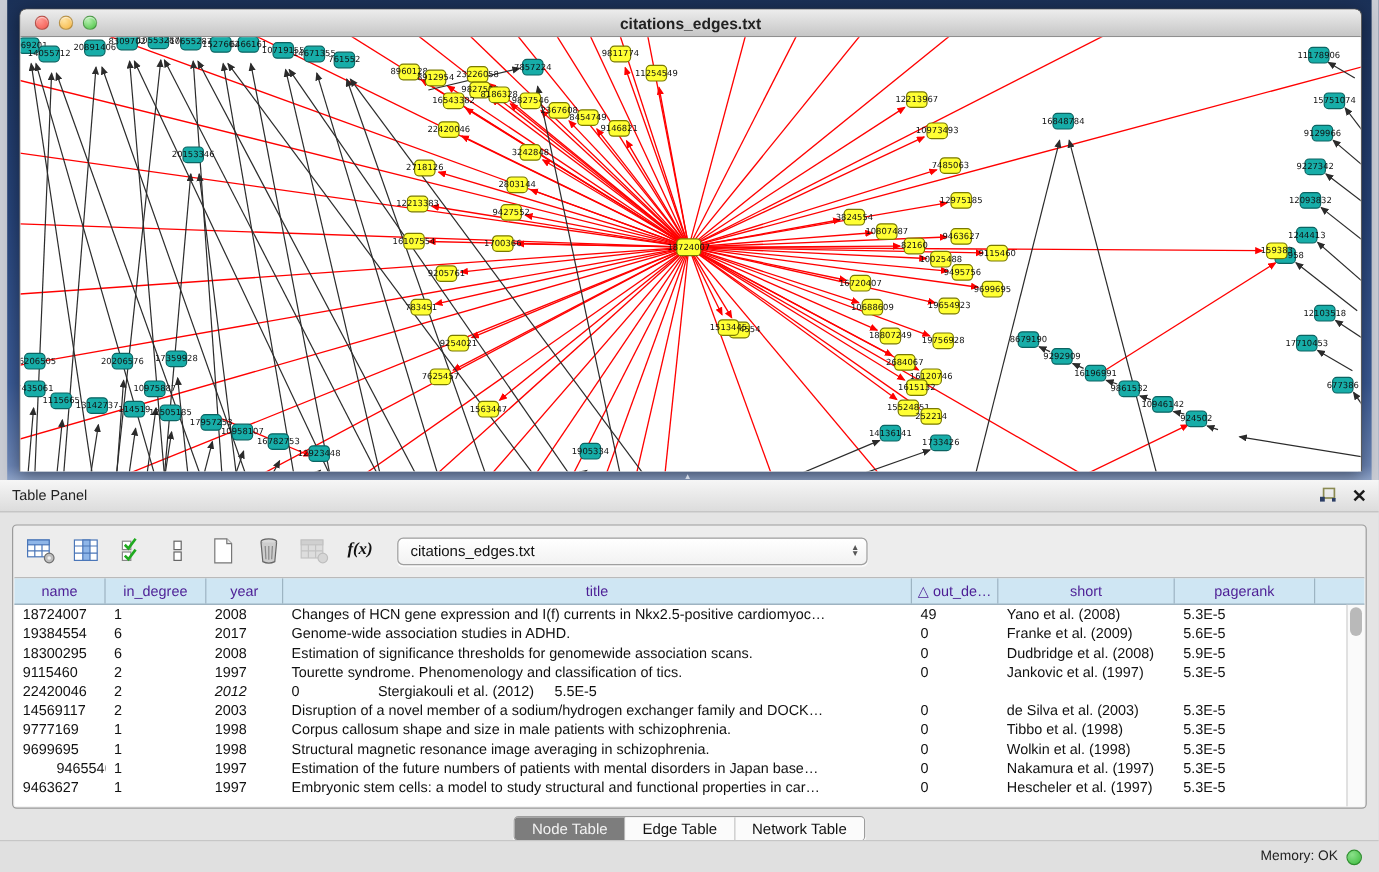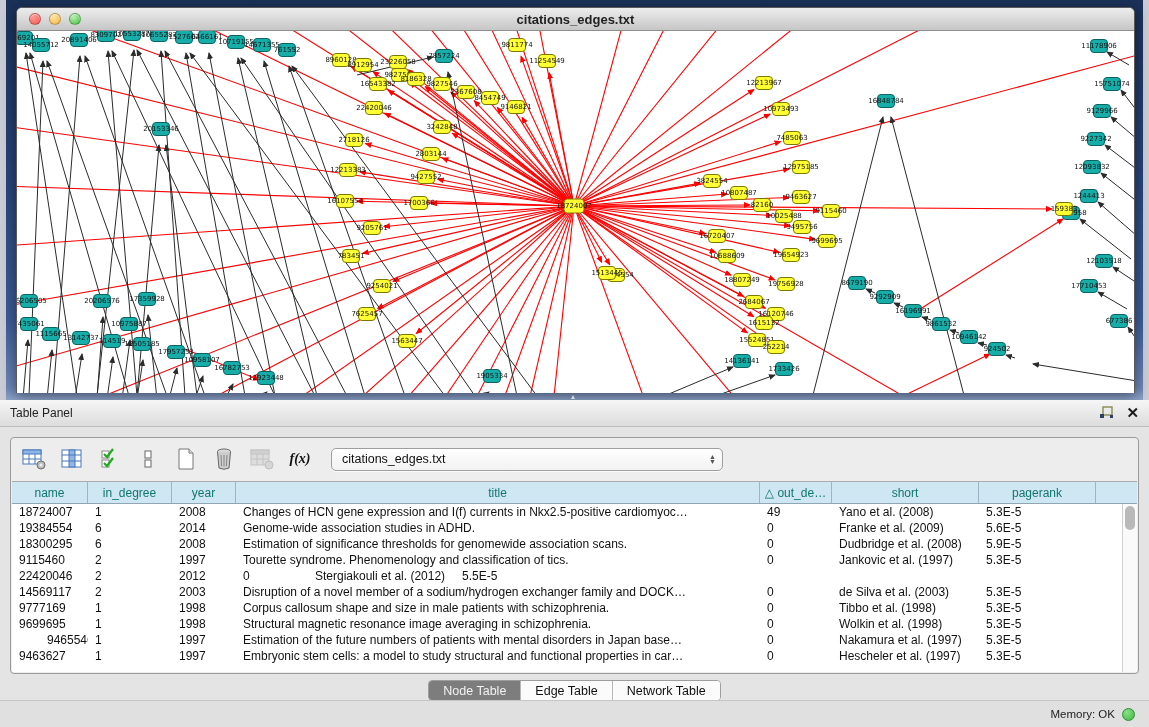--- a/index.html
+++ b/index.html
@@ -45,21 +45,21 @@
   .fx { font-size:14px; font-style:italic; font-family:"Liberation Serif", serif; color:#111; font-weight:bold; }
   .combo { margin-left:6px; width:392px; height:23px; background:linear-gradient(#ffffff,#f2f2f2);
     border:1px solid #9f9f9f; border-radius:5px; display:flex; align-items:center;
     padding:0 4px 0 10px; font-size:12.5px; color:#111; box-shadow:0 1px 1px rgba(255,255,255,.8); }
   .combo .cv { flex:1; }
   .combo .steppers { display:flex; flex-direction:column; line-height:5px; font-size:7px; color:#555; padding-right:2px; }
 
   .tablewrap { position:absolute; left:1px; top:43px; right:1px; bottom:1px; background:#fff;
     border-top:1px solid #aaa; }
   .thead { display:flex; height:22px; background:#cfe6f3; border-bottom:1px solid #8fa6b5; }
-  .th { font-size:12px; color:#0f766e; display:flex; align-items:center; justify-content:center;
+  .th { font-size:12px; color:#4c1d95; display:flex; align-items:center; justify-content:center;
     border-right:1px solid #9db4c2; overflow:hidden; white-space:nowrap; }
   .tbody .tr { display:flex; height:16px; }
   .td { font-size:12px; color:#111; line-height:16px; padding-left:7px; white-space:nowrap;
     overflow:hidden; }
   .vscroll { position:absolute; right:0; top:22px; bottom:0; width:15px; background:#fafafa;
     border-left:1px solid #d0d0d0; }
   .vthumb { position:absolute; left:2px; top:2px; width:10px; height:24px; background:#b9b9b9; border-radius:5px; }
 
   .tabsbar { position:absolute; left:0; top:280px; width:1149px; height:26px;
     display:flex; justify-content:center; }
@@ -748,21 +748,21 @@
               <div class="td" style="width: 84px;">1</div>
               <div class="td" style="width: 64px;">2008</div>
               <div class="td" style="width: 524px;">Changes of HCN gene expression and I(f) currents in Nkx2.5-positive cardiomyoc…</div>
               <div class="td" style="width: 72px;">49</div>
               <div class="td" style="width: 147px;">Yano et al. (2008)</div>
               <div class="td" style="width: 117px;">5.3E-5</div>
             </div>
             <div class="tr">
               <div class="td" style="width: 76px;">19384554</div>
               <div class="td" style="width: 84px;">6</div>
-              <div class="td" style="width: 64px;">2014</div>
+              <div class="td" style="width: 64px;">2017</div>
               <div class="td" style="width: 524px;">Genome-wide association studies in ADHD.</div>
               <div class="td" style="width: 72px;">0</div>
               <div class="td" style="width: 147px;">Franke et al. (2009)</div>
               <div class="td" style="width: 117px;">5.6E-5</div>
             </div>
             <div class="tr">
               <div class="td" style="width: 76px;">18300295</div>
               <div class="td" style="width: 84px;">6</div>
               <div class="td" style="width: 64px;">2008</div>
               <div class="td" style="width: 524px;">Estimation of significance thresholds for genomewide association scans.</div>
@@ -775,21 +775,21 @@
               <div class="td" style="width: 84px;">2</div>
               <div class="td" style="width: 64px;">1997</div>
               <div class="td" style="width: 524px;">Tourette syndrome. Phenomenology and classification of tics.</div>
               <div class="td" style="width: 72px;">0</div>
               <div class="td" style="width: 147px;">Jankovic et al. (1997)</div>
               <div class="td" style="width: 117px;">5.3E-5</div>
             </div>
             <div class="tr">
               <div class="td" style="width: 76px;">22420046</div>
               <div class="td" style="width: 84px;">2</div>
-              <div class="td" style="width: 64px;">2012</div>
+              <div class="td" style="width: 64px; font-style: italic;">2012</div>
               <div class="td" style="width: 72px;">0</div>
               <div class="td" style="width: 147px;">Stergiakouli et al. (2012)</div>
               <div class="td" style="width: 117px;">5.5E-5</div>
             </div>
             <div class="tr">
               <div class="td" style="width: 76px;">14569117</div>
               <div class="td" style="width: 84px;">2</div>
               <div class="td" style="width: 64px;">2003</div>
               <div class="td" style="width: 524px;">Disruption of a novel member of a sodium/hydrogen exchanger family and DOCK…</div>
               <div class="td" style="width: 72px;">0</div>

